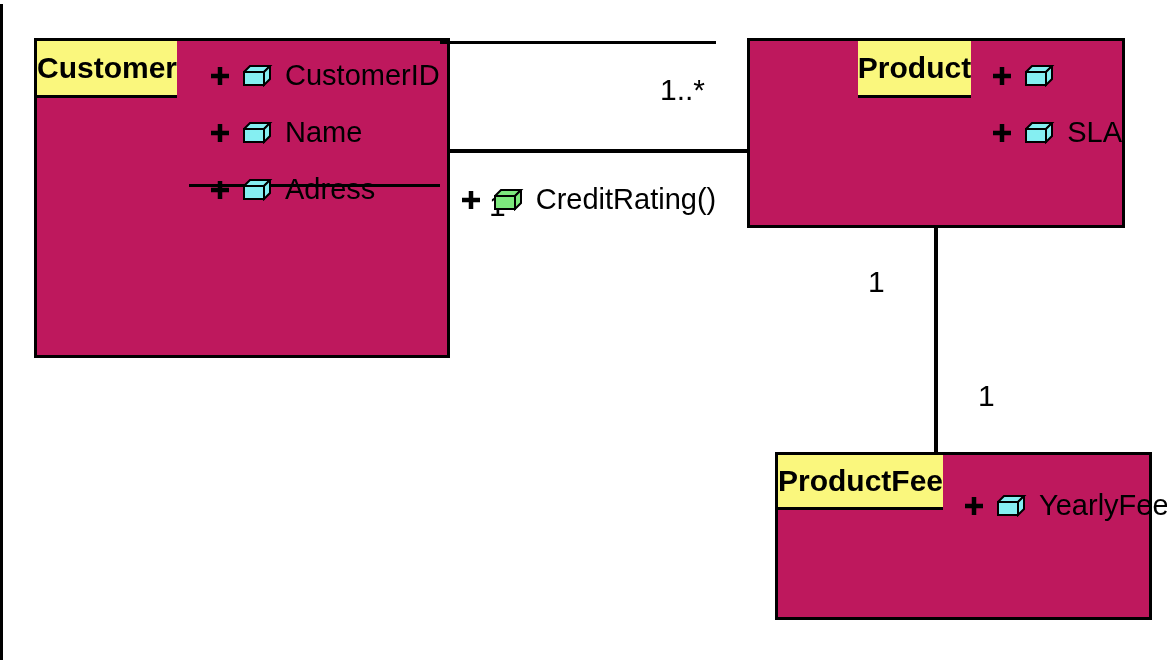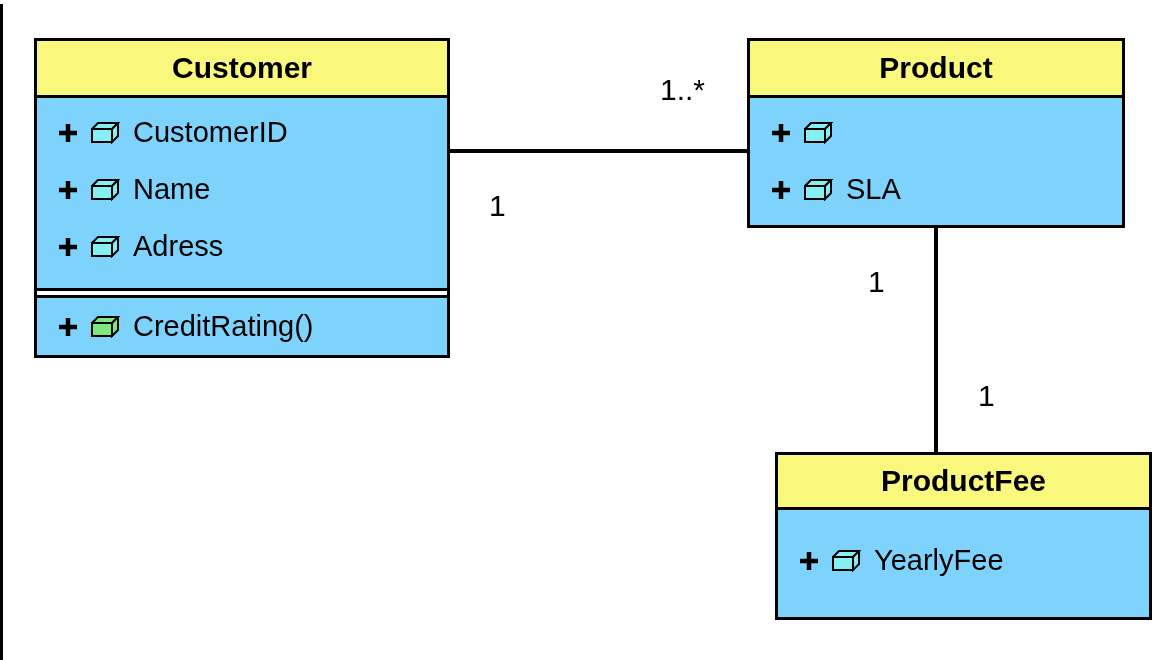--- a/index.html
+++ b/index.html
@@ -2,30 +2,30 @@
 <html style="--header-fill: #faf77d; --attribute-icon-fill: #85eff2; --method-icon-fill: #7de87d; --line-color: #000000;"><head>
 <meta charset="utf-8">
 <style>
   html,body{margin:0;padding:0;background:#fff;}
   #canvas{
     position:relative;width:1167px;height:660px;background:#ffffff;
     font-family:"Liberation Sans", sans-serif;color:#000;overflow:hidden;
   }
   .edge-line{position:absolute;background:#000;}
   .uml-class{
-    position:absolute;box-sizing:border-box;border:3px solid #000;background:#7dd3fc;
-    display:flex;flex-direction:column;
+    position:absolute;box-sizing:border-box;border:3px solid #000;background:#be185d;
+    display:flex;flex-direction:row;
   }
   .uml-header{
     box-sizing:border-box;height:57px;border-bottom:3px solid #000;
     background:var(--header-fill,#faf77d);
     font-weight:bold;font-size:30px;line-height:54px;text-align:center;
   }
   .uml-attrs{box-sizing:border-box;padding:6px 0 0 20px;}
-  .uml-attrs.has-methods{height:214px;border-bottom:3px solid #000;}
+  .uml-attrs.has-methods{height:146px;border-bottom:3px solid #000;margin-left:12px;}
   .sep-gap{height:4px;background:#fff;}
   .uml-methods{box-sizing:border-box;border-top:3px solid #000;flex:1;
     display:flex;flex-direction:column;justify-content:center;padding-left:20px;}
   .uml-row{display:flex;align-items:center;height:57px;gap:12px;}
   .uml-row .lbl{font-size:29px;white-space:nowrap;}
   .plus-icon{flex:0 0 auto;}
   .plus-icon path{stroke:#000;stroke-width:4.5;fill:none;}
   .cube{flex:0 0 auto;}
   .cube polygon,.cube rect{stroke:#000;stroke-width:2;stroke-linejoin:miter;
     fill:var(--attribute-icon-fill,#85eff2);}
@@ -95,21 +95,21 @@
         <svg class="cube green" width="30" height="22" viewBox="0 0 30 22">
             <polygon points="1,7 7,1 27,1 21,7"></polygon>
             <polygon points="21,7 27,1 27,14 21,20"></polygon>
             <rect x="1" y="7" width="20" height="13"></rect>
           </svg>
         <span class="lbl">CreditRating()</span>
       </div>
     </div>
   </div>
 
-  <div class="uml-class" style="left:747px;top:38px;width:378px;height:190px;">
+  <div class="uml-class" style="left:747px;top:38px;width:378px;height:190px;justify-content:flex-end;">
     <div class="uml-header">Product</div>
     <div class="uml-attrs">
       <div class="uml-row">
         <svg class="plus-icon" width="22" height="22" viewBox="0 0 22 22">
             <path d="M11 2 V20 M2 11 H20"></path>
           </svg>
         <svg class="cube" width="30" height="22" viewBox="0 0 30 22">
             <polygon points="1,7 7,1 27,1 21,7"></polygon>
             <polygon points="21,7 27,1 27,14 21,20"></polygon>
             <rect x="1" y="7" width="20" height="13"></rect>

